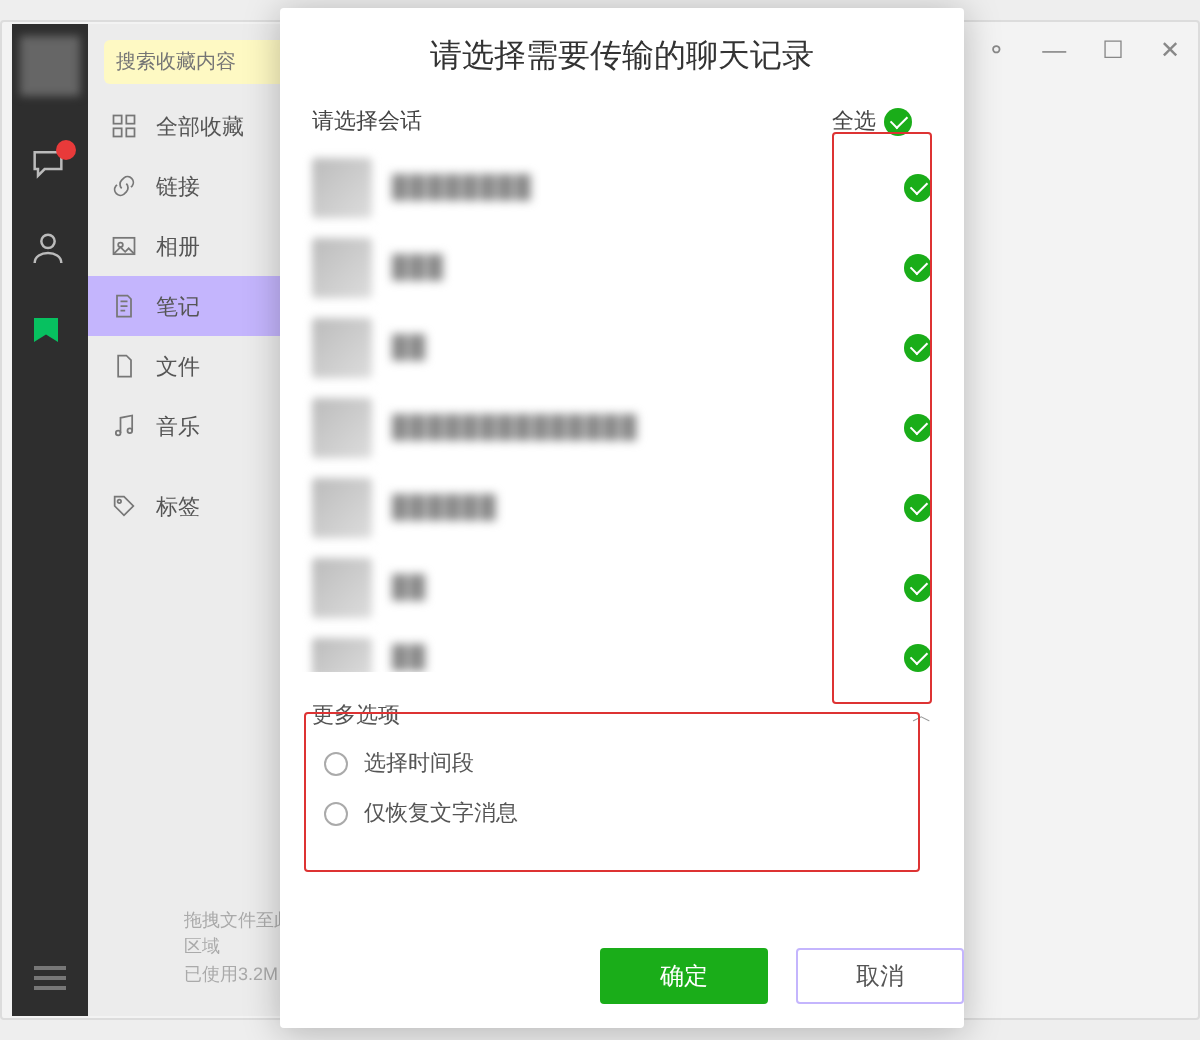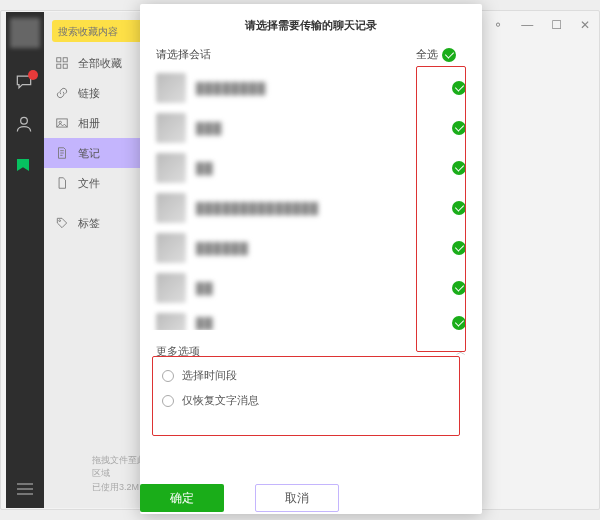--- a/index.html
+++ b/index.html
@@ -15,34 +15,34 @@
   .lb-chat svg { stroke: #bbb; }
   .lb-chat .badge { position: absolute; right: -2px; top: -2px; width: 10px; height: 10px; border-radius: 50%; background: #e83a3a; }
   .lb-person svg { stroke: #bbb; }
   .lb-fav svg { fill: #07c160; }
   .lb-menu { position: absolute; bottom: 10px; left: 50%; transform: translateX(-50%); }
   .lb-menu div { width: 16px; height: 2px; background: #777; margin: 3px 0; }
 
   
   .sidepanel { position: absolute; left: 44px; top: 12px; width: 110px; height: 496px; background: #ececec; }
   .search-row { padding: 8px 8px 6px 8px; }
-  .search-in { width: 100%; height: 22px; border: none; background: #fde047; border-radius: 3px; font-size: 10px; padding: 0 6px; color: #666; }
+  .search-in { width: 100%; height: 22px; border: none; background: #fef9c3; border-radius: 3px; font-size: 10px; padding: 0 6px; color: #666; }
   .cat { display: flex; align-items: center; height: 30px; padding-left: 10px; font-size: 11px; color: #555; cursor: pointer; }
   .cat.active { background: #c4b5fd; }
   .cat .ci { width: 16px; height: 16px; margin-right: 8px; display: flex; align-items: center; justify-content: center; }
   .cat .ci svg { stroke: #777; fill: none; stroke-width: 1.5; }
   .side-footer { position: absolute; bottom: 14px; left: 10px; font-size: 9px; color: #aaa; line-height: 1.5; margin-left: 38px; }
 
   
   .winctrls { position: absolute; right: 10px; top: 18px; display: flex; gap: 18px; }
   .winctrls span { font-size: 12px; color: #888; cursor: pointer; font-family: Arial; }
 
   
   .modal { position: absolute; left: 140px; top: 4px; width: 342px; height: 510px; background: #fff; box-shadow: 0 2px 18px rgba(0,0,0,.25); border-radius: 2px; display: flex; flex-direction: column; }
-  .modal-title { text-align: center; font-size: 11px; font-weight: 700; color: #333; padding: 14px 0 10px 0; }
+  .modal-title { text-align: center; font-size: 16px; font-weight: 400; color: #333; padding: 14px 0 10px 0; }
 
   .select-head { display: flex; justify-content: space-between; align-items: center; padding: 4px 26px 6px 16px; font-size: 11px; color: #444; }
   .select-all { color: #444; display: flex; align-items: center; gap: 4px; cursor: pointer; }
   .chk { width: 14px; height: 14px; border-radius: 50%; background: #1aad19; display: inline-flex; align-items: center; justify-content: center; }
   .chk::after { content: ""; width: 4px; height: 7px; border: solid #fff; border-width: 0 1.5px 1.5px 0; transform: rotate(45deg); margin-top: -2px; }
 
   .hl-box { border: 1.5px solid #d33; margin: 0 10px 0 0; position: absolute; }
   .hl-checks { right: 6px; top: 62px; width: 50px; height: 286px; border-radius: 2px; pointer-events: none; }
   .hl-more { left: 12px; right: 12px; top: 352px; height: 80px; border-radius: 2px; pointer-events: none; }
 
@@ -51,21 +51,21 @@
   .conv .av { width: 30px; height: 30px; background: linear-gradient(135deg,#bbb,#ddd); filter: blur(2px); border-radius: 2px; margin-right: 10px; flex: none; }
   .conv .nm { flex: 1; font-size: 11px; color: #888; filter: blur(2.5px); letter-spacing: 1px; }
   .conv .ck { flex: none; }
 
   .more-section { margin-top: 4px; padding: 6px 16px 4px 16px; }
   .more-head { display: flex; justify-content: space-between; align-items: center; font-size: 11px; color: #555; padding: 4px 0; cursor: pointer; }
   .more-head .chev { font-size: 10px; color: #999; }
   .opt { display: flex; align-items: center; font-size: 11px; color: #555; padding: 5px 2px 5px 6px; gap: 8px; cursor: pointer; }
   .radio { width: 12px; height: 12px; border: 1.2px solid #aaa; border-radius: 50%; display: inline-block; }
 
-  .btn-row { margin-top: auto; display: flex; justify-content: flex-start; gap: 31px; padding: 18px 0 2px 0; }
+  .btn-row { margin-top: auto; display: flex; justify-content: flex-end; gap: 14px; padding: 18px 0 12px 0; }
   .btn { width: 84px; height: 28px; font-size: 12px; border-radius: 2px; border: none; cursor: pointer; }
   .btn.ok { background: #1aad19; color: #fff; }
   .btn.cancel { background: #fff; color: #555; border: 1px solid #c4b5fd; }
 </style>
 </head>
 <body>
 
 <div class="bg-panel"></div>
 
 <div class="winctrls">
@@ -145,20 +145,30 @@
     <span>笔记</span>
   </div>
   <div class="cat">
     <span class="ci">
         <svg viewBox="0 0 24 24" width="14" height="14">
           <path d="M7 3h7l4 4v14H7z"></path>
         </svg>
       </span>
     <span>文件</span>
   </div>
+  <div class="cat">
+    <span class="ci">
+        <svg viewBox="0 0 24 24" width="14" height="14">
+          <path d="M9 18V5l10-2v13"></path>
+          <circle cx="7" cy="18" r="2"></circle>
+          <circle cx="17" cy="16" r="2"></circle>
+        </svg>
+      </span>
+    <span>音乐</span>
+  </div>
   <div style="height:10px"></div>
   <div class="cat">
     <span class="ci">
         <svg viewBox="0 0 24 24" width="14" height="14">
           <path d="M4 4h8l8 8-8 8-8-8z"></path>
           <circle cx="8" cy="8" r="1.5"></circle>
         </svg>
       </span>
     <span>标签</span>
   </div>

